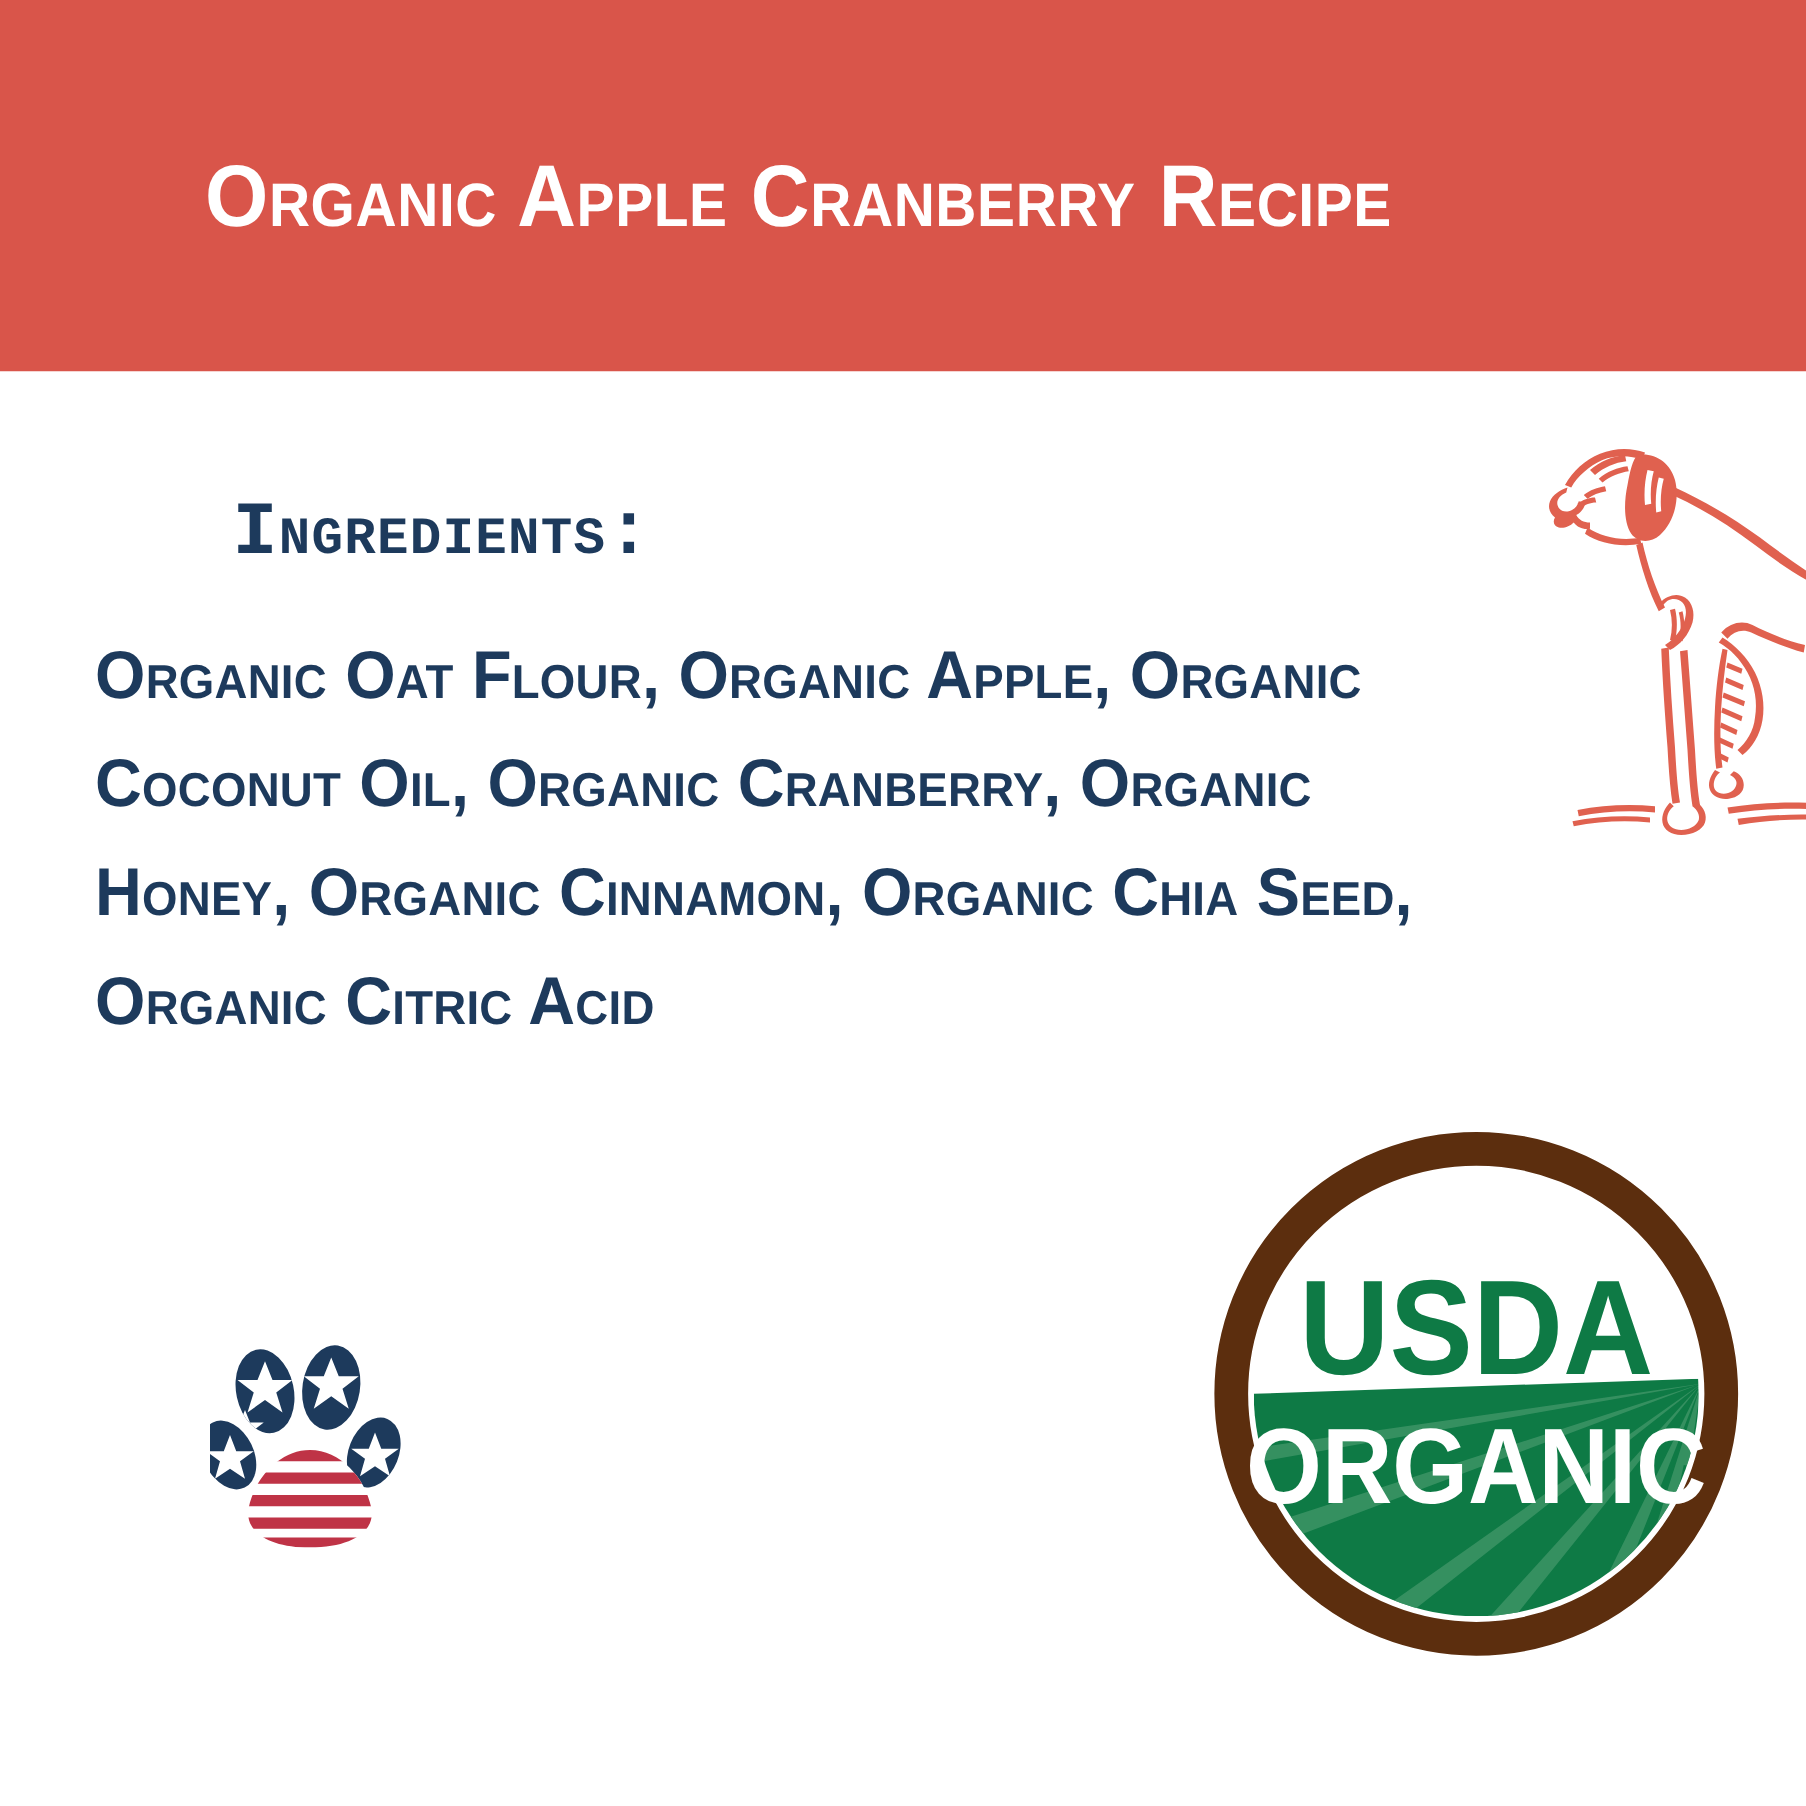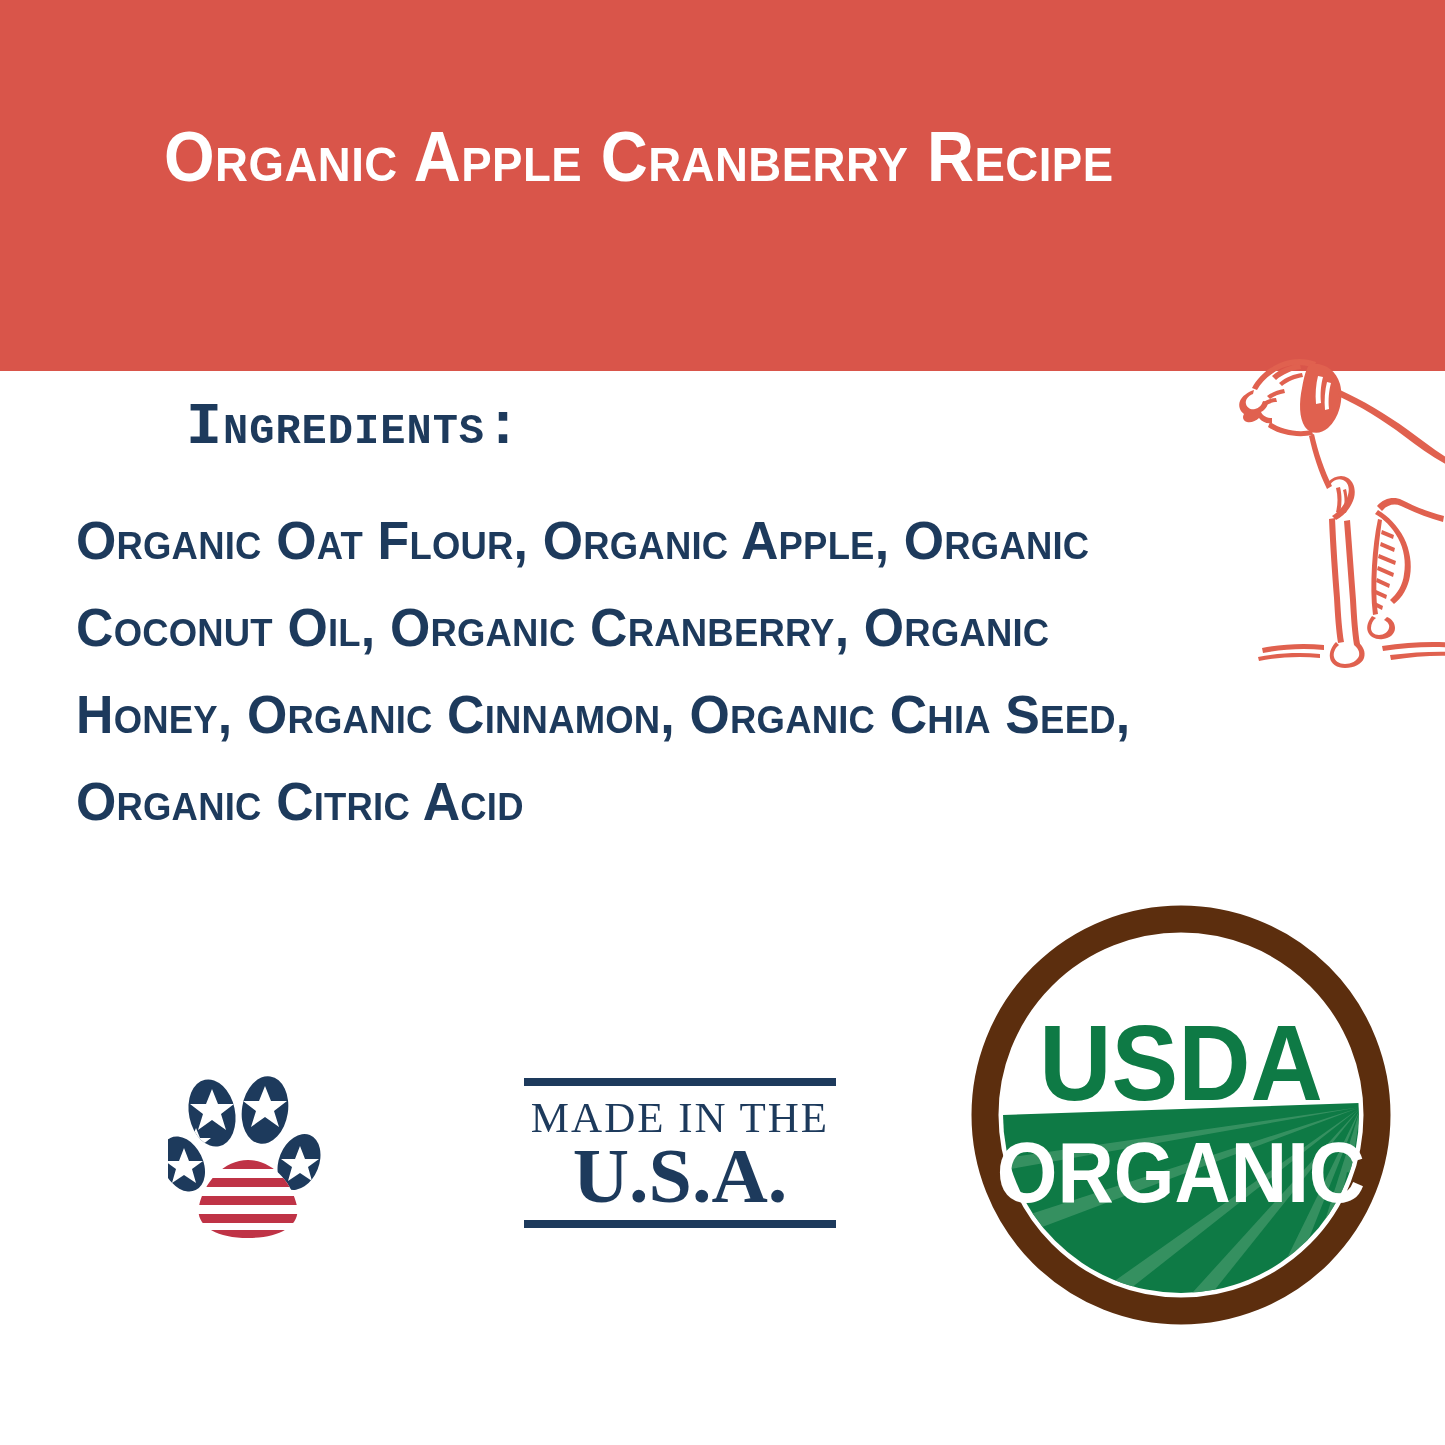--- a/index.html
+++ b/index.html
@@ -14,21 +14,21 @@
     overflow: hidden;
     font-family: "Liberation Sans", sans-serif;
   }
 
   
   .header-banner {
     position: absolute;
     left: 0;
     top: 0;
     width: 1445px;
-    height: 371px;
+    height: 297px;
     background: #d9554a;
   }
   .header-title {
     position: absolute;
     left: 164px;
     top: 118px;
     font-family: "Liberation Sans Narrow", "Liberation Sans", sans-serif;
     font-size: 70px;
     line-height: 78px;
     font-weight: bold;
@@ -278,26 +278,20 @@
         <rect x="0" y="86" width="160" height="82" fill="#ffffff"></rect>
         <rect x="0" y="88" width="160" height="9" fill="#bf3346"></rect>
         <rect x="0" y="106" width="160" height="9" fill="#bf3346"></rect>
         <rect x="0" y="124" width="160" height="9" fill="#bf3346"></rect>
         <rect x="0" y="142" width="160" height="9" fill="#bf3346"></rect>
         <rect x="0" y="158" width="160" height="9" fill="#bf3346"></rect>
       </g>
     </svg>
   </div>
 
-  <div class="usa-text-block">
-    <div class="usa-rule top"></div>
-    <div class="usa-line1">MADE IN THE</div>
-    <div class="usa-line2">U.S.A.</div>
-    <div class="usa-rule bottom"></div>
-  </div>
 </div>
 
 <div class="usda-seal">
   <svg width="424" height="424" viewBox="0 0 424 424" xmlns="http://www.w3.org/2000/svg">
     <defs>
       <clipPath id="innerCircleClip">
         <circle cx="212" cy="212" r="178"></circle>
       </clipPath>
       <clipPath id="lowerHalfClip">
         <path d="M34 212 L390 200 L390 390 L34 390 Z"></path>

